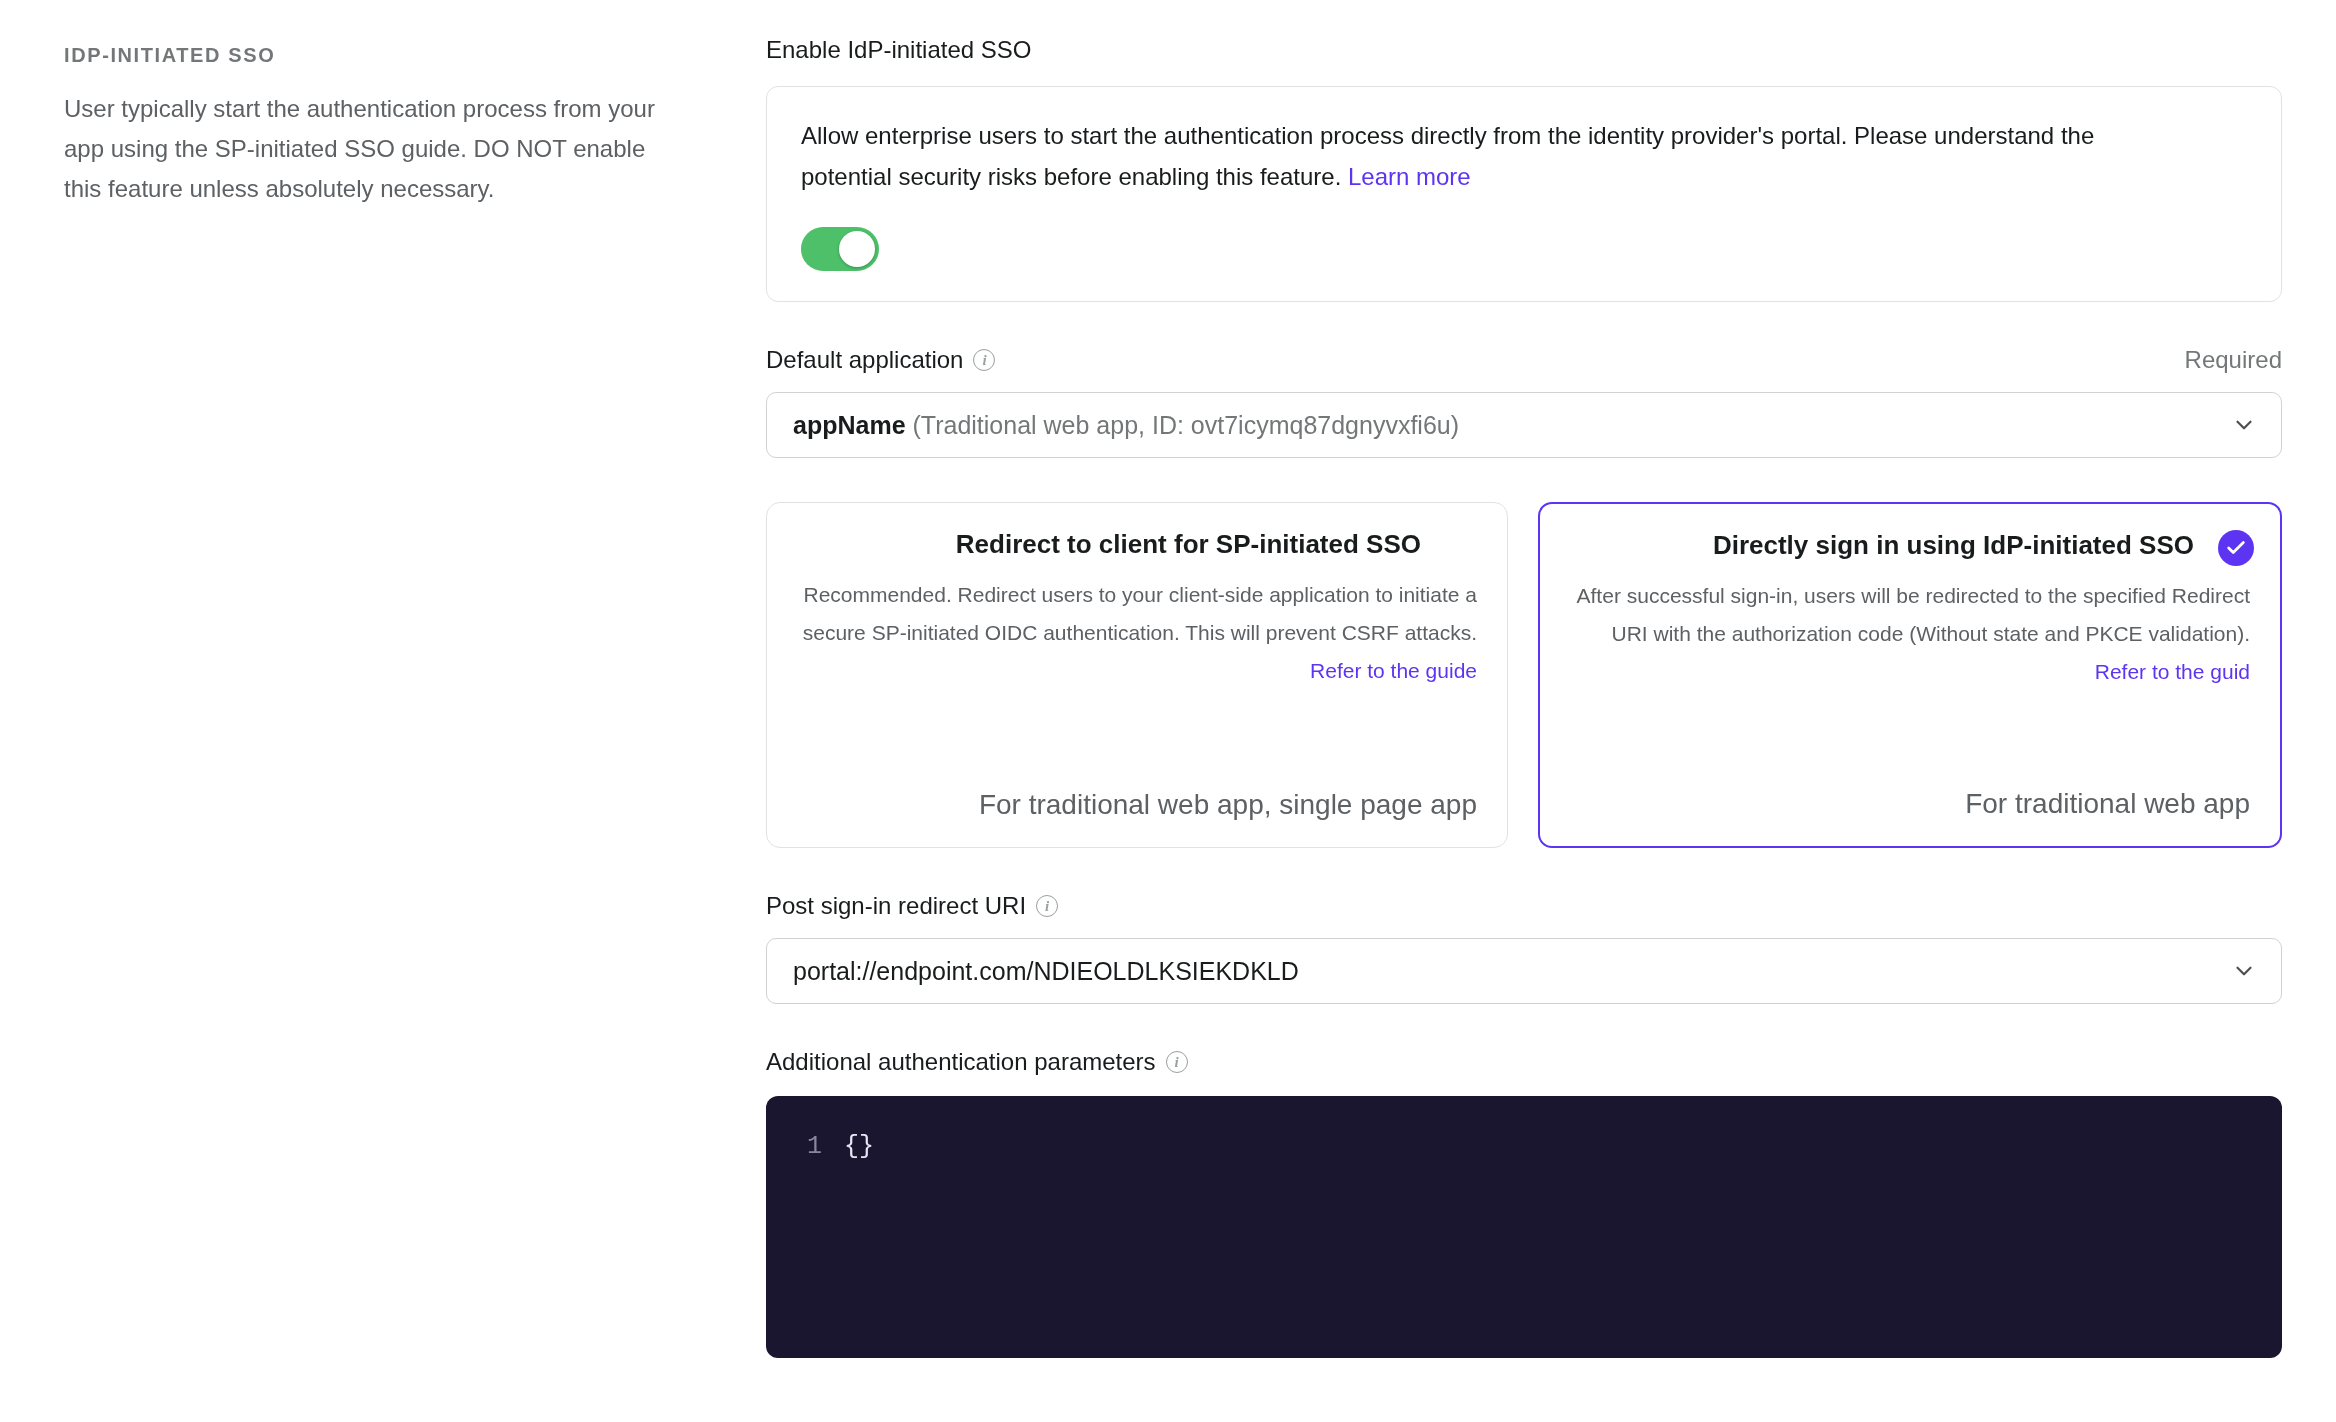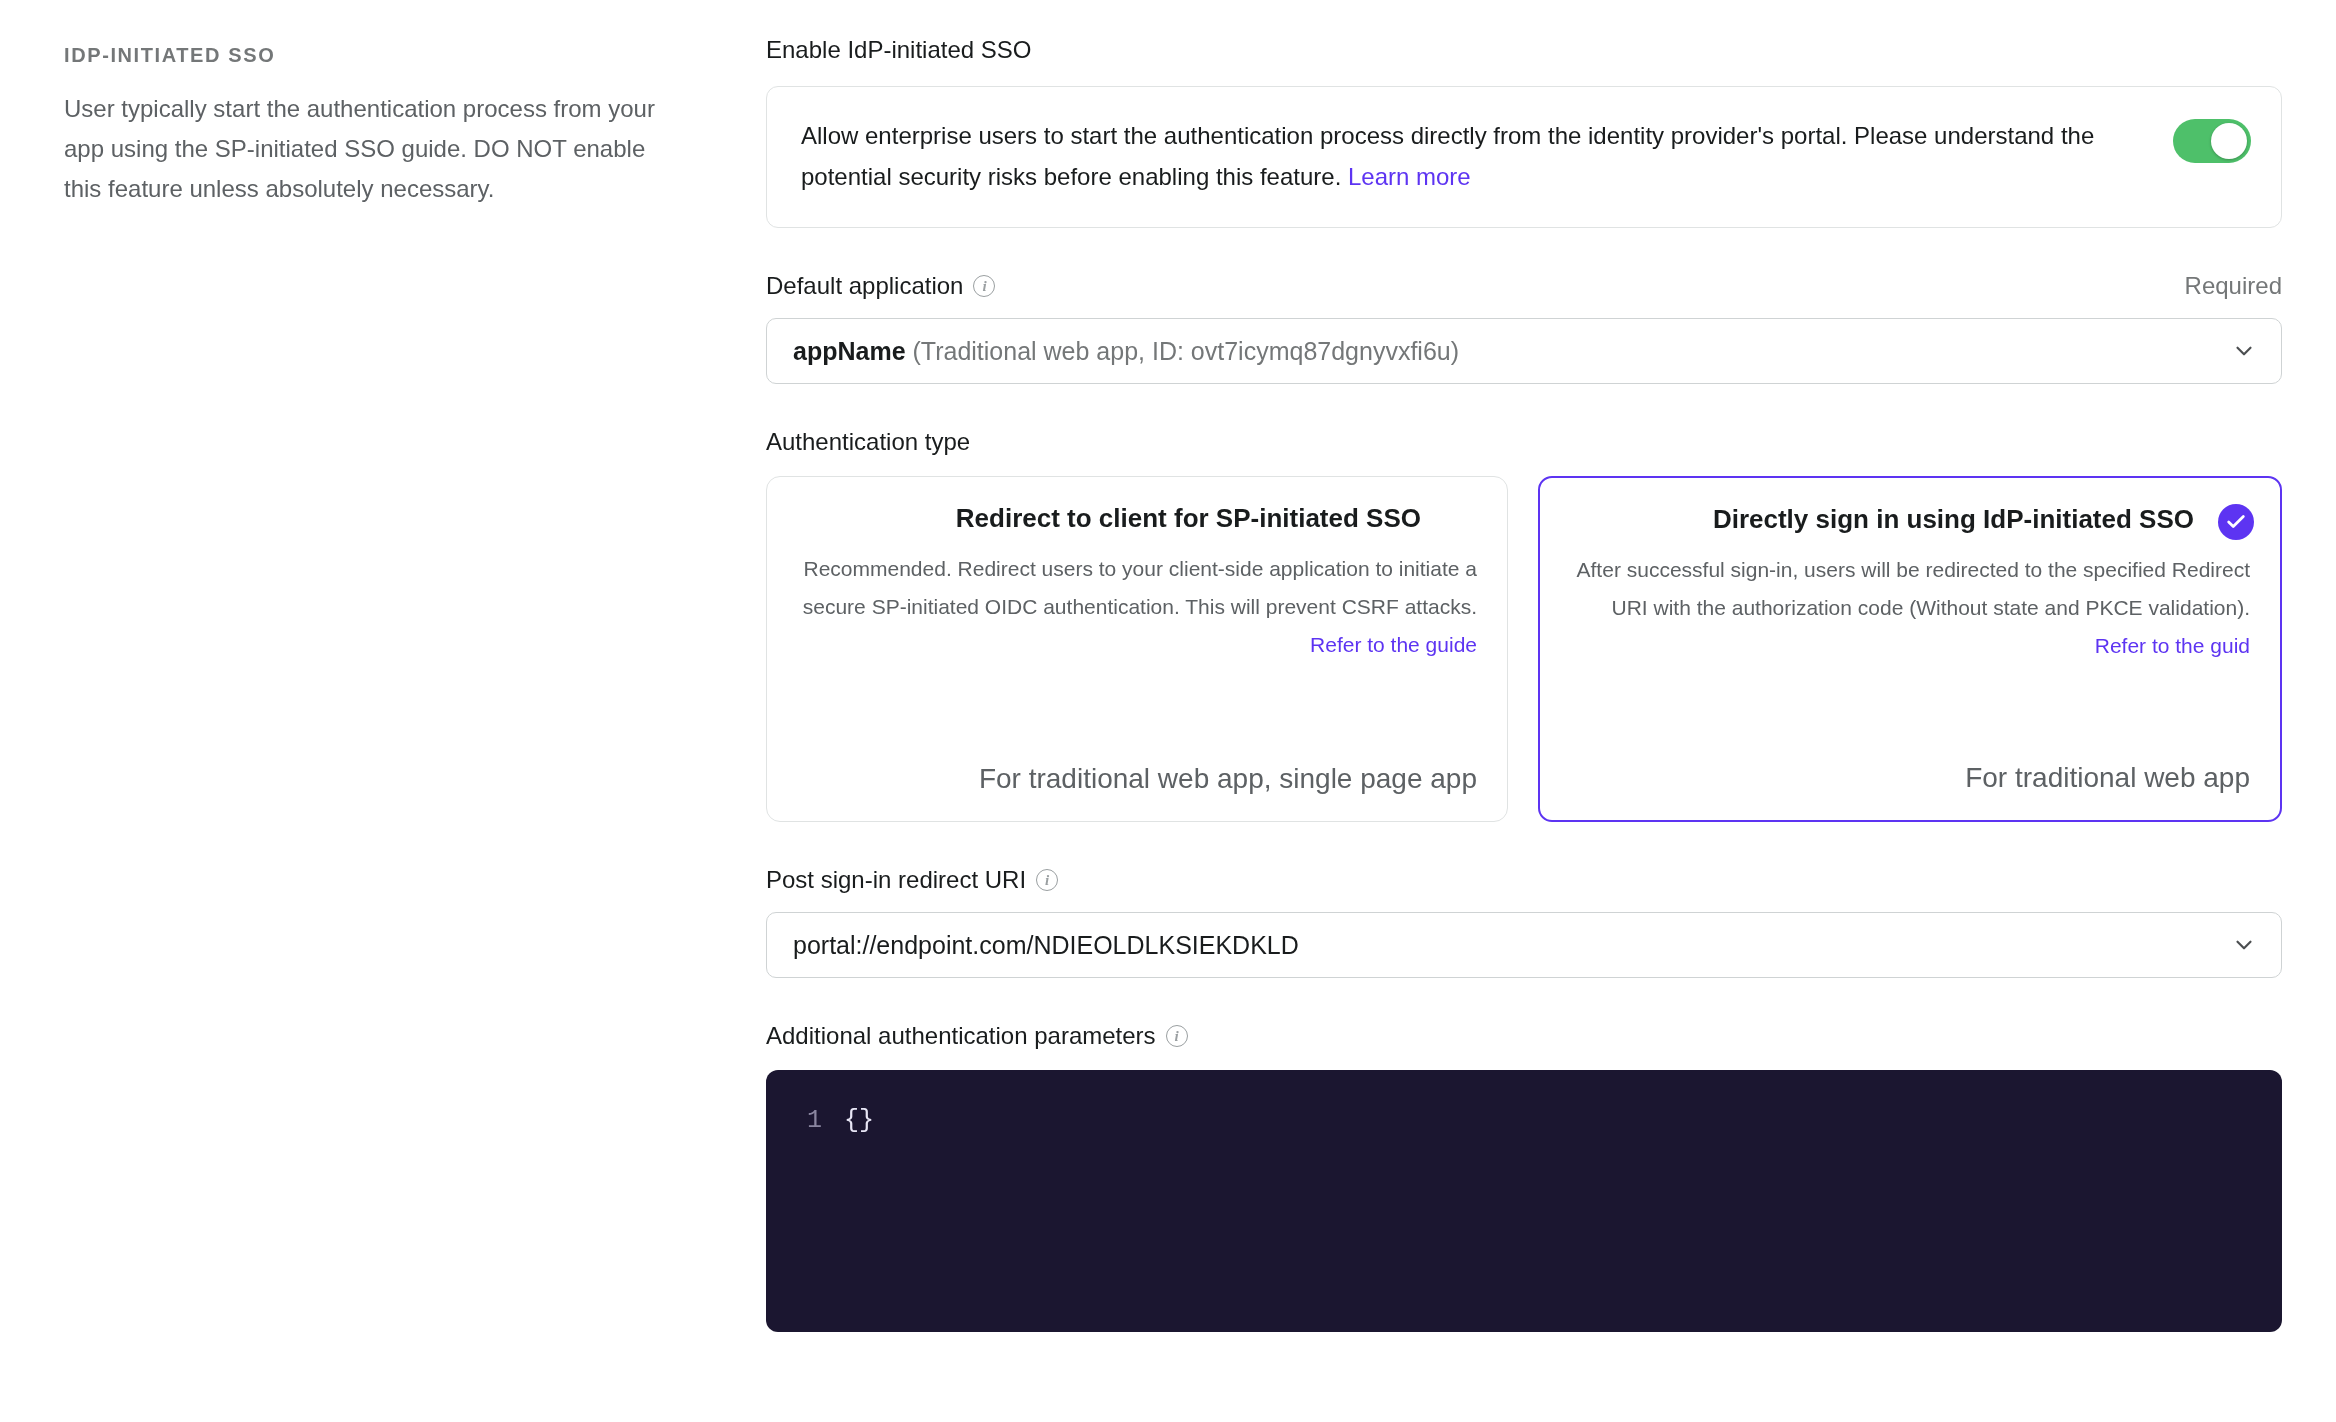--- a/index.html
+++ b/index.html
@@ -93,20 +93,21 @@
   .enable-card {
     margin-top: 22px;
     border: 1px solid #e0e3e3;
     border-radius: 12px;
     background: #fff;
     padding: 28px 30px 30px 34px;
     display: flex;
     align-items: flex-start;
     justify-content: space-between;
     gap: 26px;
+    flex-direction: column;
   }
   .enable-text {
     font-size: 24px;
     line-height: 41px;
     color: #191c1d;
     max-width: 1350px;
   }
   .link {
     color: #5d34f2;
     text-decoration: none;
@@ -278,21 +279,20 @@
         </div>
         <span class="chev">
           <svg viewBox="0 0 24 24" fill="none" stroke="currentColor" stroke-width="2" stroke-linecap="round" stroke-linejoin="round">
               <polyline points="6 9 12 15 18 9"></polyline>
             </svg>
         </span>
       </div>
     </div>
 
     <div class="block">
-      <div class="field-label">Authentication type</div>
       <div class="cards">
 
         <div class="auth-card">
           <div class="auth-title">Redirect to client for SP-initiated SSO</div>
           <div class="auth-desc">
             <span>Recommended. Redirect users to your client-side application to initiate a secure SP-initiated OIDC authentication. This will prevent CSRF attacks.</span>
             <a class="link" href="#">Refer to the guide</a>
           </div>
           <div class="auth-foot">For traditional web app, single page app</div>
         </div>

